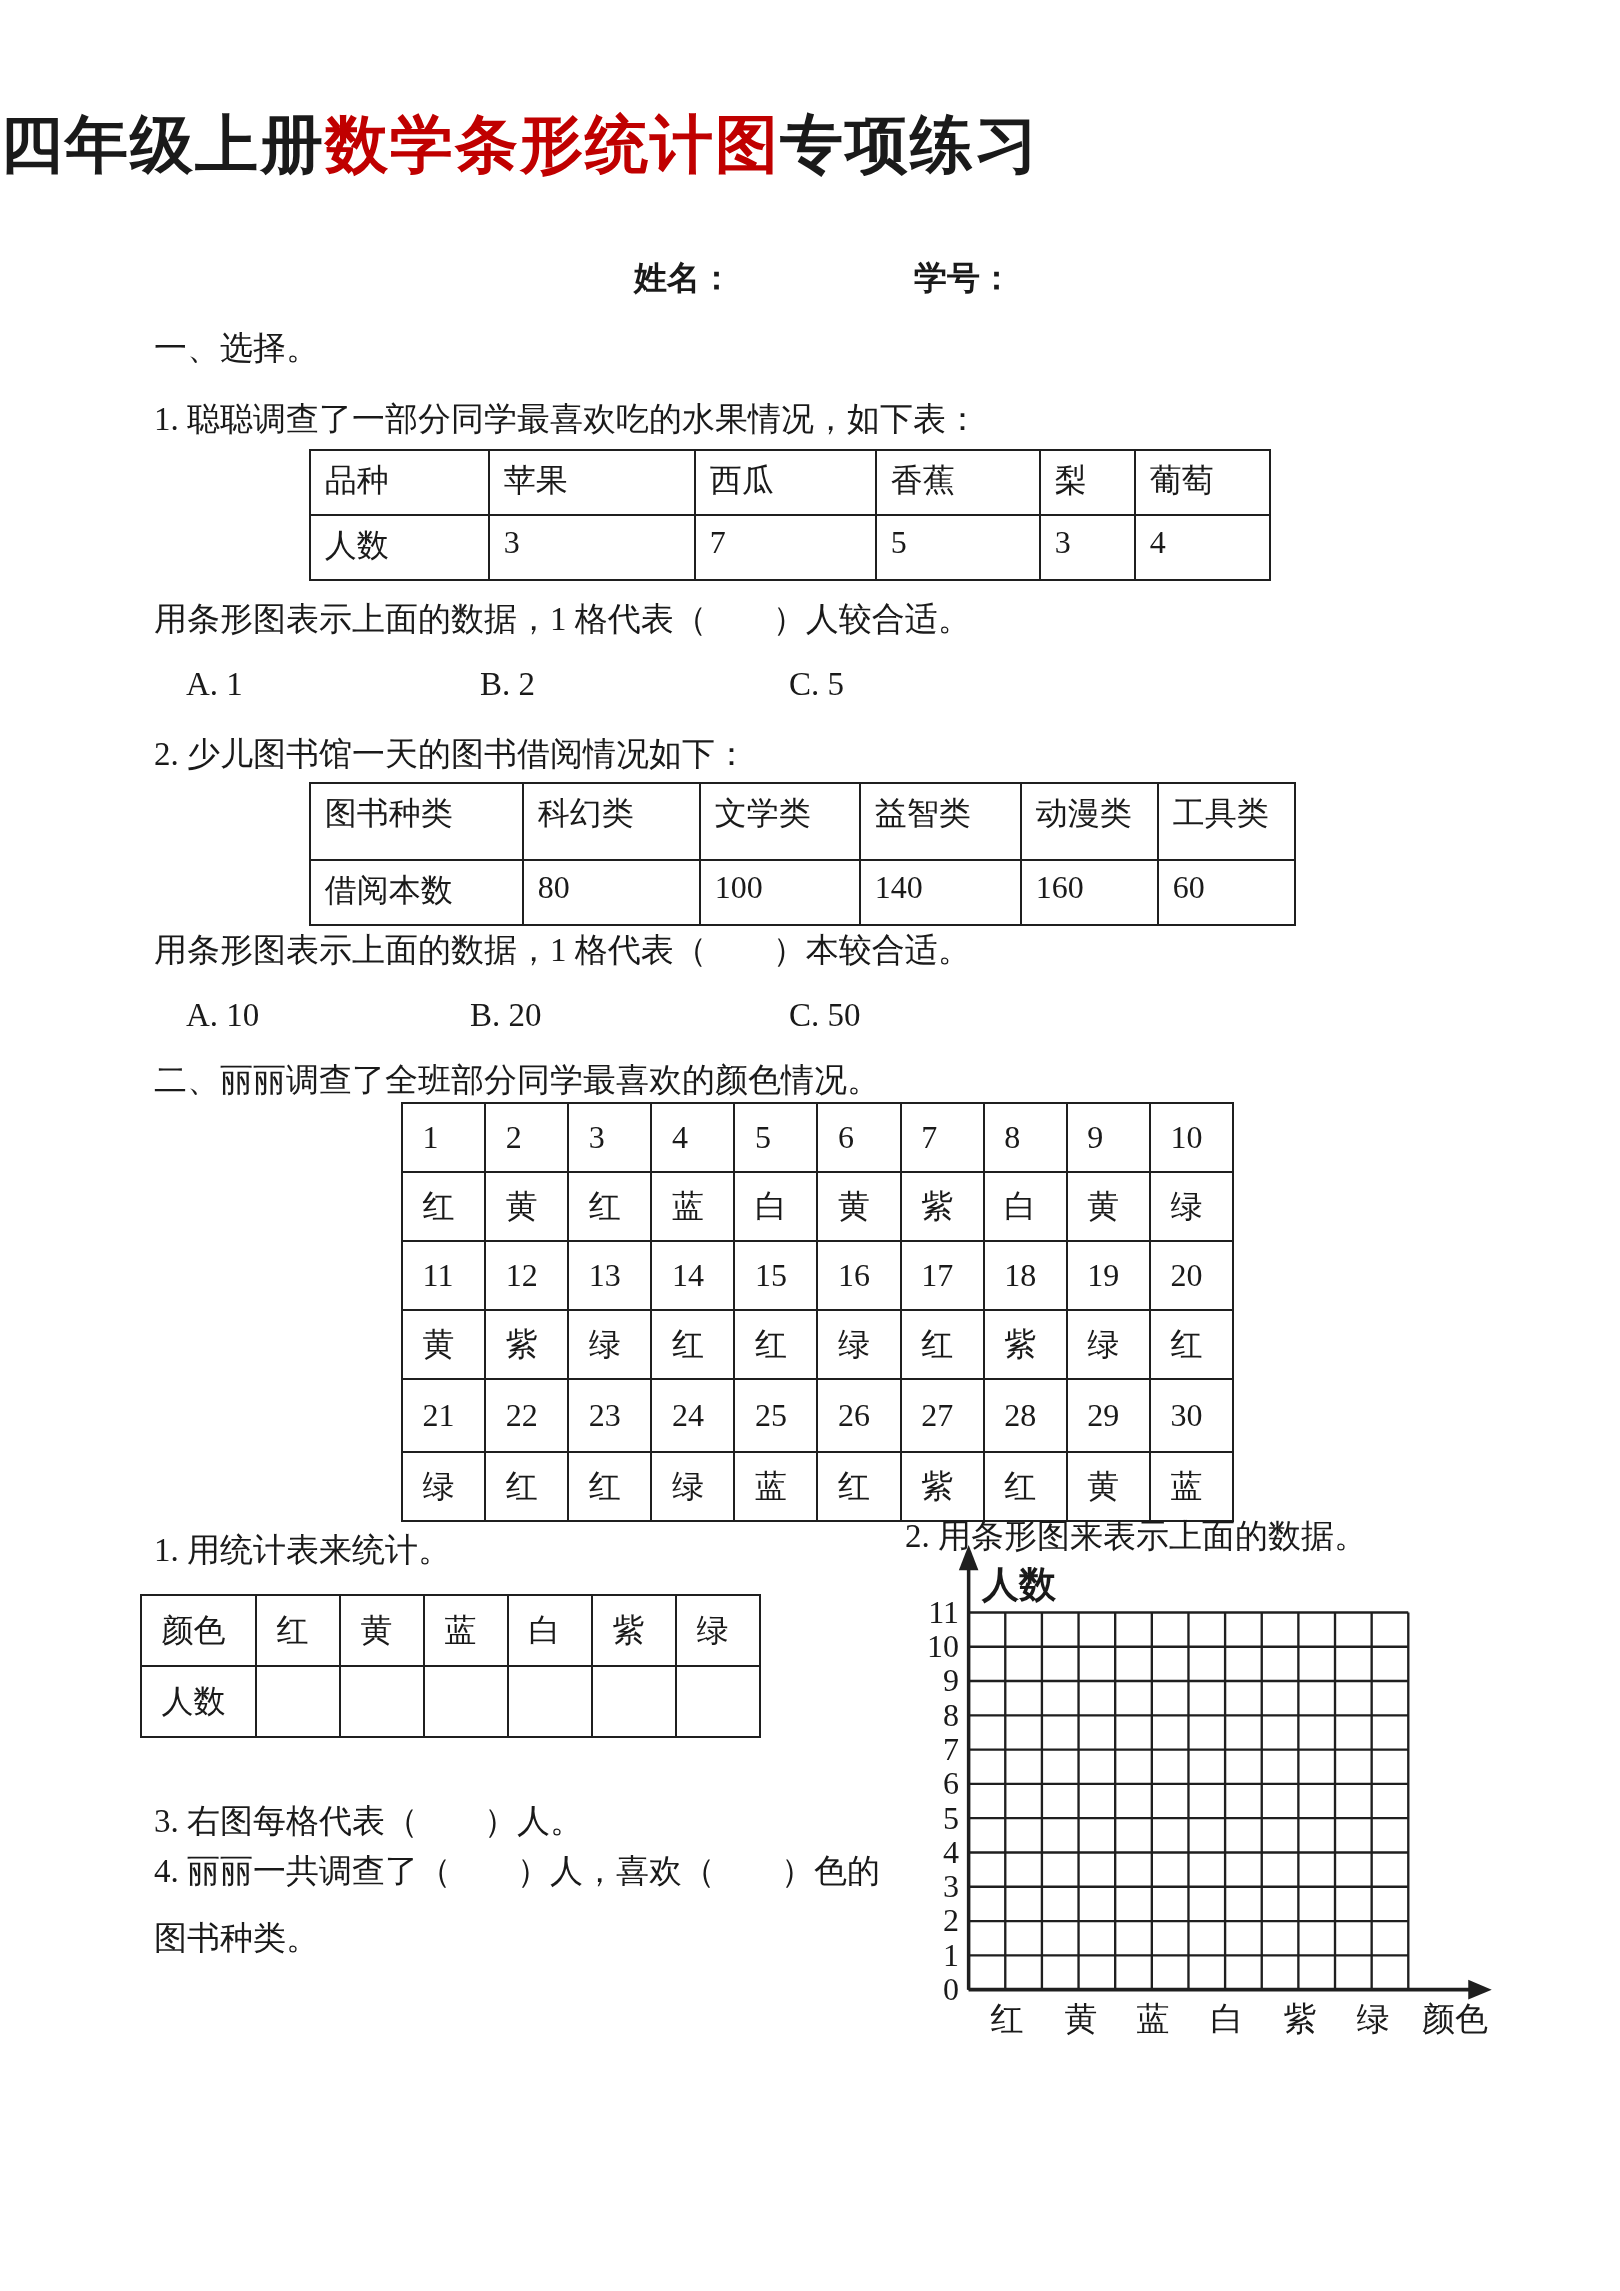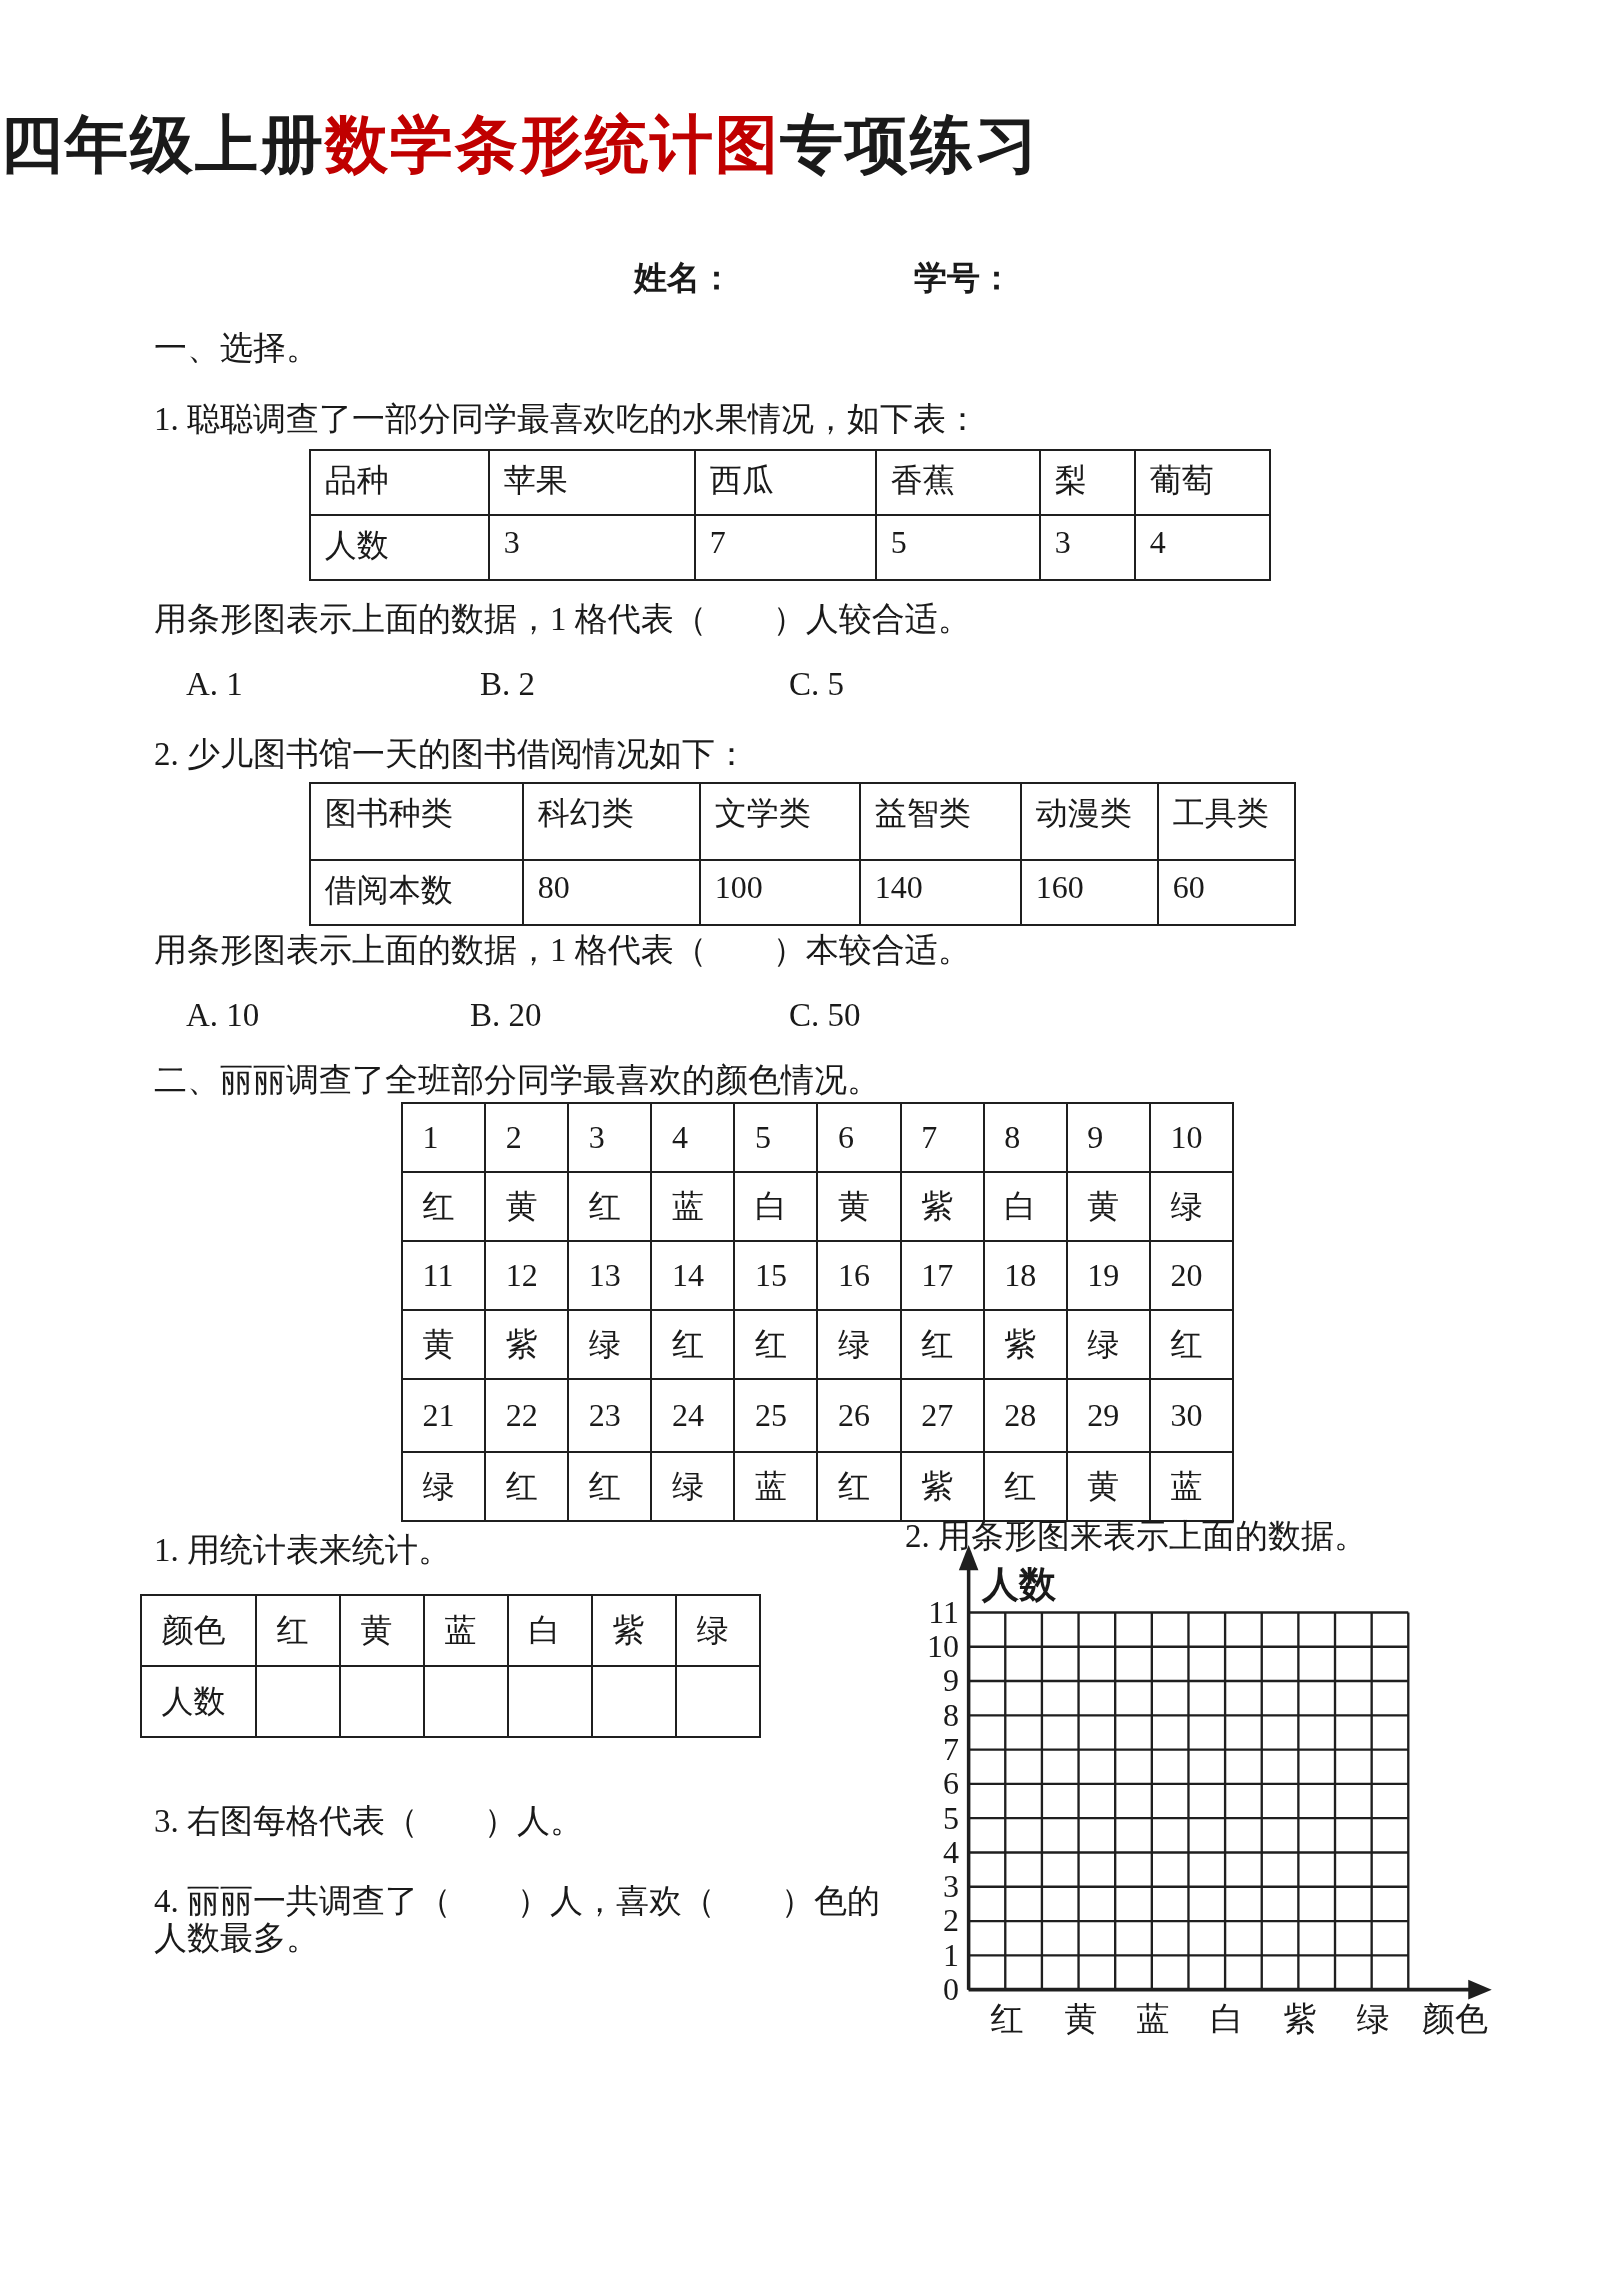--- a/index.html
+++ b/index.html
@@ -225,22 +225,22 @@
         <td></td>
         <td></td>
         <td></td>
         <td></td>
         <td></td>
       </tr>
     </tbody>
   </table>
 
   <div class="abs t" style="left:154px;top:1802px;">3. 右图每格代表（　　）人。</div>
-  <div class="abs t" style="left:154px;top:1852px;margin-top:30px;">4. 丽丽一共调查了（　　）人，喜欢（　　）色的</div>
-  <div class="abs t" style="left:154px;top:1919px;">人数最多。</div>
+  <div class="abs t" style="left:154px;top:1852px;">4. 丽丽一共调查了（　　）人，喜欢（　　）色的</div>
+  <div class="abs t" style="left:154px;top:1919px;">图书种类。</div>
 
   <svg style="left:902px;top:1539px;" width="627" height="529" viewBox="0 0 640 540">
     <path d="M68 75H516.8M68 110H516.8M68 145H516.8M68 180H516.8M68 215H516.8M68 250H516.8M68 285H516.8M68 320H516.8M68 355H516.8M68 390H516.8M68 425H516.8M68 460H516.8
              M68 75V460M105.4 75V460M142.8 75V460M180.2 75V460M217.6 75V460M255 75V460M292.4 75V460M329.8 75V460M367.2 75V460M404.6 75V460M442 75V460M479.4 75V460M516.8 75V460" stroke="#1f1f1f" stroke-width="2.4" fill="none"></path>
     <path d="M68 24V460M68 460H586" stroke="#1f1f1f" stroke-width="3.6" fill="none"></path>
     <polygon points="68,6 58,32 78,32" fill="#1f1f1f"></polygon>
     <polygon points="602,460 578,450 578,470" fill="#1f1f1f"></polygon>
   </svg>
 
   <div class="axlabel" style="left:982px;top:1560px;">人数</div>

